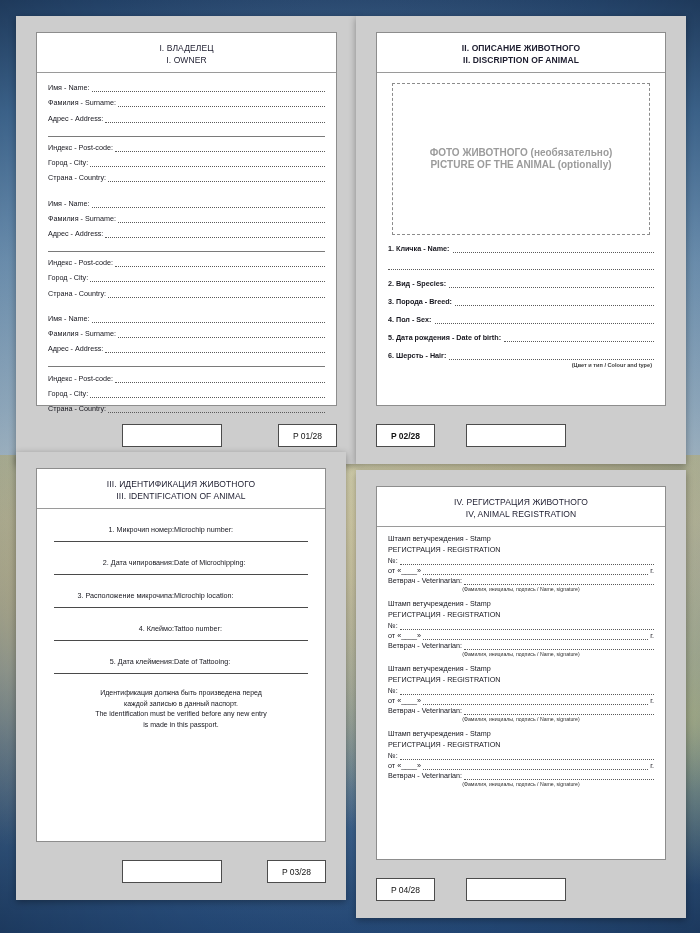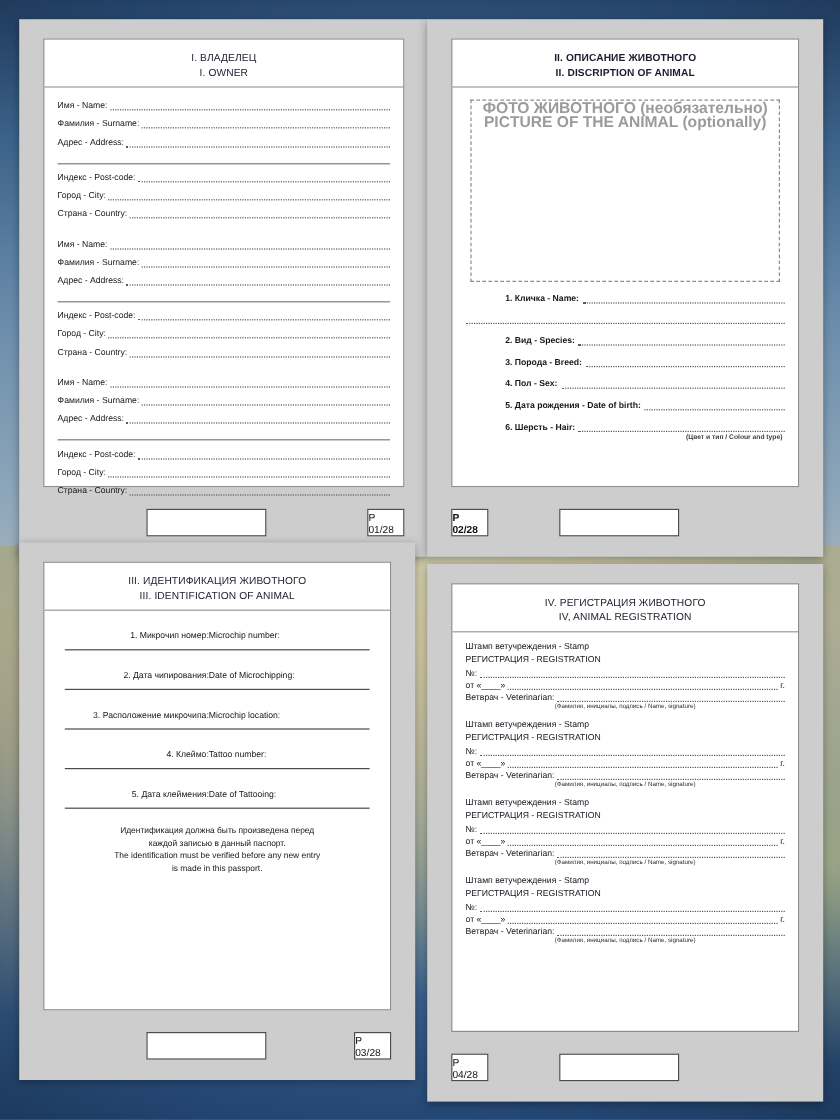--- a/index.html
+++ b/index.html
@@ -111,21 +111,21 @@
   .sig-box {
     position: absolute;
     width: 100px;
     height: 23px;
     border: 1px solid #4c4c4c;
     background: #ffffff;
     box-sizing: border-box;
   }
   .page-num-box {
     position: absolute;
-    width: 31px;
+    width: 59px;
     height: 23px;
     border: 1px solid #4c4c4c;
     background: #ffffff;
     box-sizing: border-box;
     font-size: 8.5px;
     color: #111;
     display: flex;
     align-items: center;
     justify-content: center;
   }
@@ -135,36 +135,36 @@
   .strip-right .sig-box { left: 90px; }
 
   
   .photo-frame {
     margin: 10px 4px 0 4px;
     height: 150px;
     border: 1px dashed #8c8c8c;
     display: flex;
     flex-direction: column;
     align-items: center;
-    justify-content: flex-start;
+    justify-content: center;
     color: #9b9b9b;
-    font-size: 13px;
+    font-size: 10px;
     line-height: 12px;
     text-align: center;
   }
 
   .p2-field {
     display: flex;
     align-items: flex-end;
     font-size: 7.2px;
     color: #16161e;
     margin-top: 9px;
     white-space: nowrap;
   }
-  .p2-field .lbl { flex: 0 0 auto; padding-right: 3px; margin-left: 33px; }
+  .p2-field .lbl { flex: 0 0 auto; padding-right: 3px; }
   .p2-field .dots { flex: 1 1 auto; border-bottom: 1px dotted #5a5a5a; height: 7px; }
   .p2-note {
     text-align: right;
     font-size: 5.6px;
     color: #3b3b3b;
     margin-top: 2px;
     padding-right: 2px;
   }
 
   

